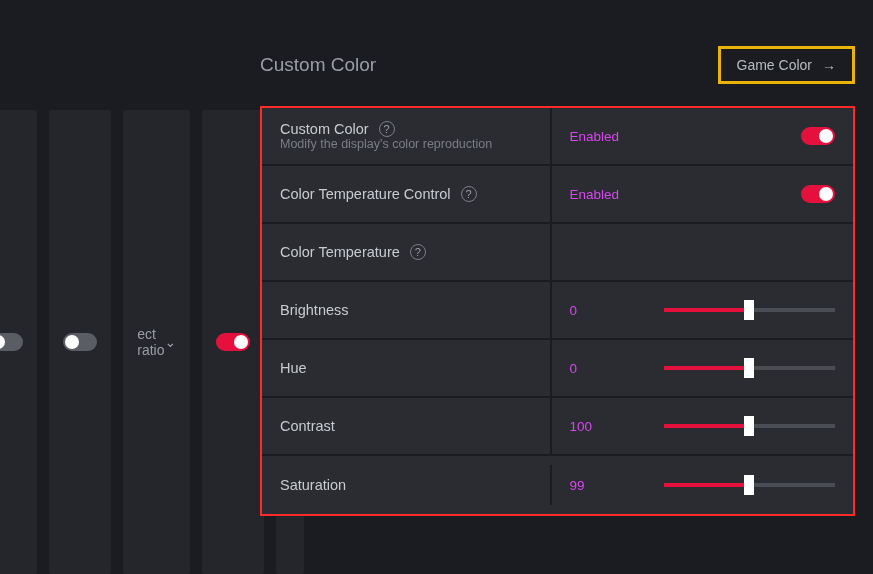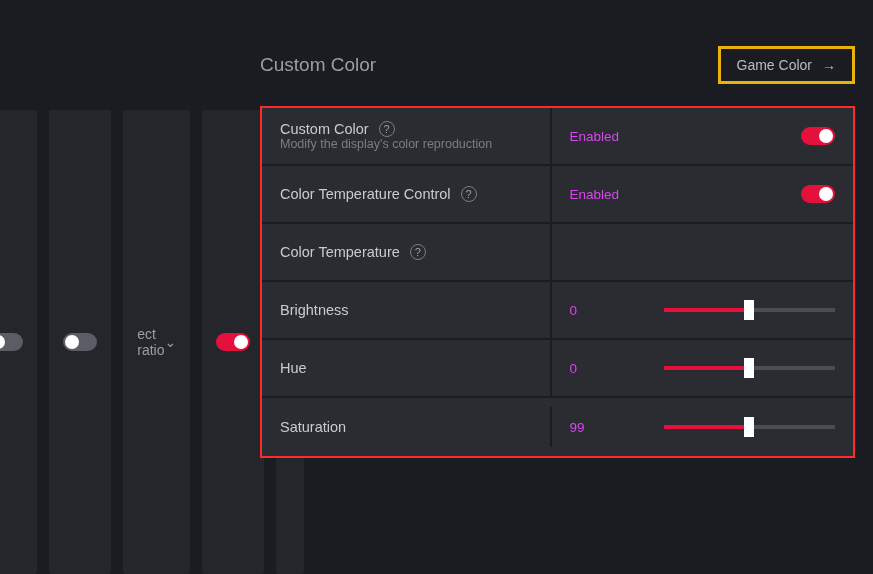--- a/index.html
+++ b/index.html
@@ -241,20 +241,35 @@
         <div class="cell-right">
           <span class="val">0</span>
           <div class="slider">
             <div class="track"></div>
             <div class="fill" style="width:50%"></div>
             <div class="thumb" style="left:50%"></div>
           </div>
         </div>
       </div>
 
+      <div class="row">
+        <div class="cell-left">
+          <div class="label-line">
+            <span class="lbl">Contrast</span>
+          </div>
+        </div>
+        <div class="cell-right">
+          <span class="val">100</span>
+          <div class="slider">
+            <div class="track"></div>
+            <div class="fill" style="width:50%"></div>
+            <div class="thumb" style="left:50%"></div>
+          </div>
+        </div>
+      </div>
 
       <div class="row">
         <div class="cell-left">
           <div class="label-line">
             <span class="lbl">Saturation</span>
           </div>
         </div>
         <div class="cell-right">
           <span class="val">99</span>
           <div class="slider">

